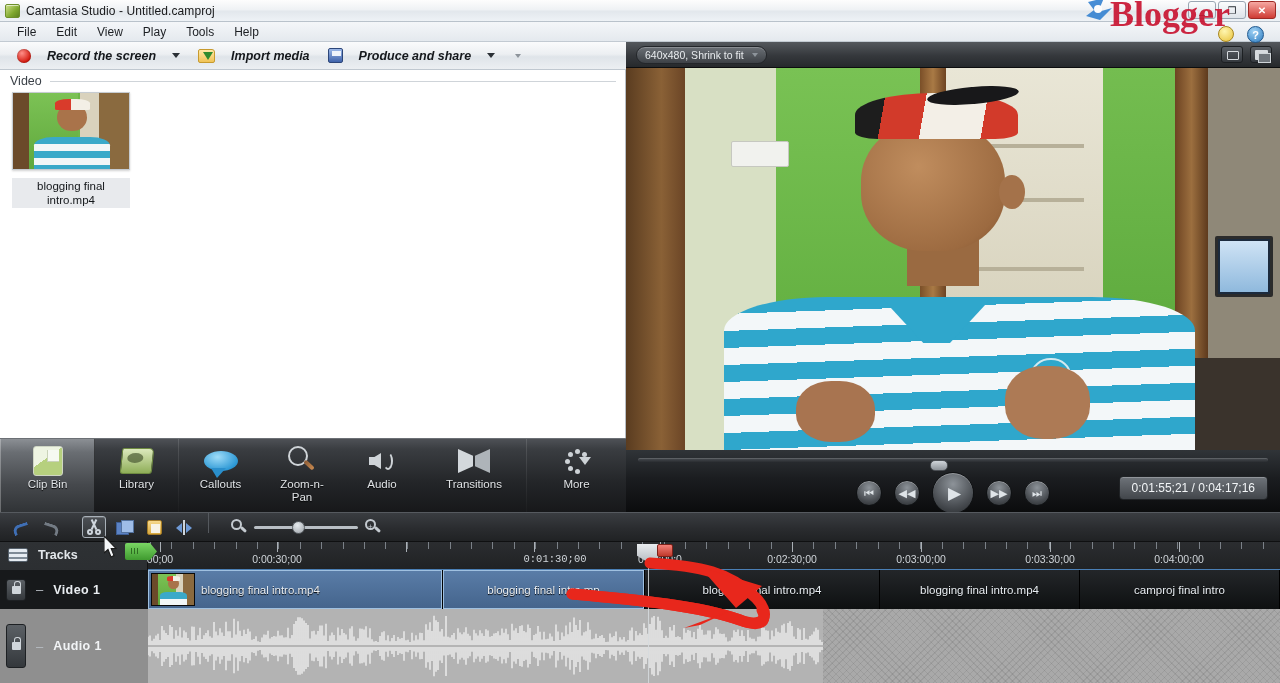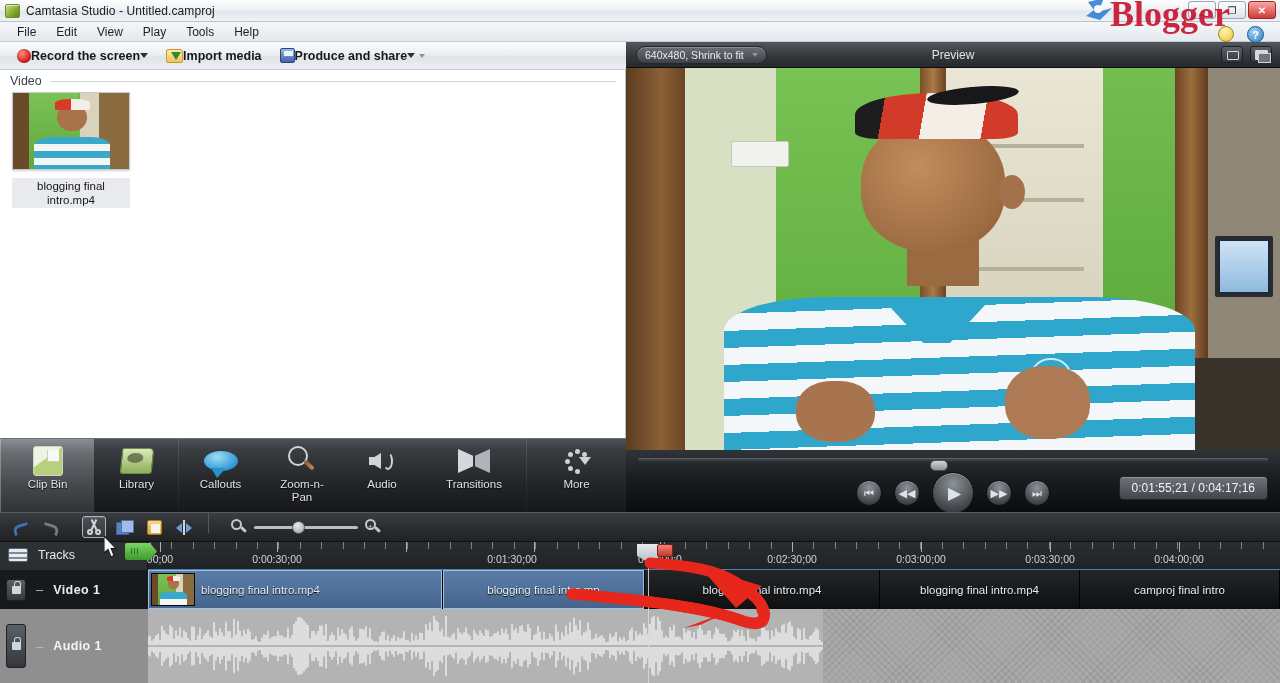--- a/index.html
+++ b/index.html
@@ -47,21 +47,21 @@
     font-size: 12px; color: #1c1f23; padding: 2px 9px; border-radius: 2px; cursor: default;
   }
 
   
   .maintoolbar {
     position: absolute; left: 0; top: 42px; width: 626px; height: 28px;
     background: linear-gradient(180deg,#fafbfc 0%,#eceff2 45%,#dfe4e9 55%,#eceff2 100%);
     border-bottom: 1px solid #c0c8d0;
     display: flex; align-items: center; gap: 4px; padding-left: 10px;
   }
-  .tbtn { display: flex; align-items: center; gap: 0; padding: 2px 7px; border-radius: 3px; cursor: default; }
+  .tbtn { display: flex; align-items: center; gap: 16px; padding: 2px 7px; border-radius: 3px; cursor: default; font-style: italic; }
   .tbtn-label { font-size: 12.5px; font-weight: bold; color: #15181c; white-space: nowrap; }
   .rec-dot { width: 14px; height: 14px; border-radius: 50%;
              background: radial-gradient(circle at 35% 30%, #ff8f88, #d41a0f 70%, #8f0f08);
              box-shadow: inset 0 0 2px rgba(0,0,0,.4); }
   .ico-folder { width: 17px; height: 14px; border-radius: 2px 3px 2px 2px;
              background: linear-gradient(180deg,#ffe9a8,#f0c356); border:1px solid #c79a2e; position:relative; }
   .ico-folder::after { content:""; position:absolute; left:4px; top:2px; width:0;height:0;
              border-left:5px solid transparent;border-right:5px solid transparent;border-top:8px solid #2f8b2f;}
   .ico-produce { width: 15px; height: 15px; border-radius: 2px;
              background: linear-gradient(180deg,#9cb8e8,#3f63ab); border:1px solid #2c4679; position:relative; }
@@ -296,21 +296,21 @@
     background:radial-gradient(circle at 40% 30%,#e7ebef,#9ba1a7);border:1px solid #5a5f64;}
 
   .tracks-head {
     position:absolute; left:0; top:542px; width:148px; height:141px;
     background: linear-gradient(180deg,#2e3134,#232528);
     border-right:1px solid #111;
   }
   .tracks-label { position:absolute; left:8px; top:6px; display:flex; align-items:center; gap:10px; }
   .ic-tracks{width:20px;height:14px;border-radius:2px;
     background:repeating-linear-gradient(180deg,#e6ecf2 0 3px,#7e8a96 3px 5px);border:1px solid #55606b;}
-  .tracks-txt{font-size:12.5px;color:#e3e7eb;}
+  .tracks-txt{font-size:12.5px;color:#e3e7eb;font-weight:bold;}
 
   .ruler { position:absolute; left:148px; top:542px; width:1132px; height:28px;
            background: linear-gradient(180deg,#2b2d30,#202224); border-bottom:1px solid #4a7fb5; }
   .tick { position:absolute; top:0; width:1px; height:7px; background:#7b8188; }
   .tick.maj { height:10px; background:#aab0b6; }
   .rlabel { position:absolute; top:11px; font-size:10.5px; color:#cfd4d9; transform: translateX(-50%);
             white-space:nowrap; }
 
   .trackrow { position:absolute; left:0; width:1280px; }
   .tr-video { top:570px; height:39px; background:#17191b; }
@@ -502,21 +502,20 @@
       <div class="tlabel">More</div>
     </div>
   </div>
 
   <div class="preview">
     <div class="pv-head">
       <div class="pv-dim">
         <span class="t">640x480, Shrink to fit</span>
         <span class="caret sm"></span>
       </div>
-      <div class="pv-title">Preview</div>
       <div class="pv-icons">
         <div class="pv-ibtn">
             <div class="inner"></div>
           </div>
         <div class="pv-ibtn win">
             <div class="inner"></div>
           </div>
       </div>
     </div>
 
@@ -683,21 +682,21 @@
       <div class="tick" style="left: 1072px;"></div>
       <div class="tick" style="left: 1093.4px;"></div>
       <div class="tick" style="left: 1114.8px;"></div>
       <div class="tick maj" style="left: 12px;"></div>
       <div class="rlabel" style="left: 12px;">00;00</div>
       <div class="tick maj" style="left: 129px;"></div>
       <div class="rlabel" style="left: 129px;">0:00:30;00</div>
       <div class="tick maj" style="left: 258px;"></div>
       <div class="rlabel" style="left: 258px; margin-top: 44px;">0:01:00;00</div>
       <div class="tick maj" style="left: 386px;"></div>
-      <div class="rlabel" style="left: 364px;">0:01:30;00</div>
+      <div class="rlabel" style="left: 407px; font-family: Liberation Mono, monospace;">0:01:30;00</div>
       <div class="tick maj" style="left: 512px;"></div>
       <div class="rlabel" style="left: 512px;">0:02:00;0</div>
       <div class="tick maj" style="left: 644px;"></div>
       <div class="rlabel" style="left: 644px;">0:02:30;00</div>
       <div class="tick maj" style="left: 773px;"></div>
       <div class="rlabel" style="left: 773px;">0:03:00;00</div>
       <div class="tick maj" style="left: 902px;"></div>
       <div class="rlabel" style="left: 902px;">0:03:30;00</div>
       <div class="tick maj" style="left: 1031px;"></div>
       <div class="rlabel" style="left: 1031px;">0:04:00;00</div>

